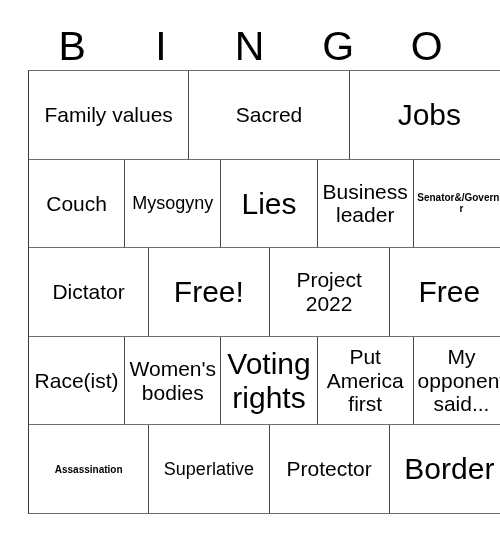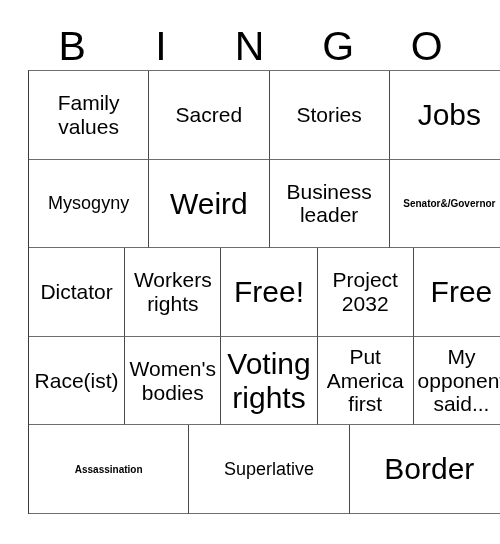--- a/index.html
+++ b/index.html
@@ -106,52 +106,49 @@
 
   <div id="bingo-grid">
       <div class="bingo-row">
         <div class="bingo-cell">
           <span class="cell-text fs-lg">Family values</span>
         </div>
         <div class="bingo-cell">
           <span class="cell-text fs-md">Sacred</span>
         </div>
         <div class="bingo-cell">
-          <span class="cell-text fs-md">Stories</span>
-        </div>
-        <div class="bingo-cell">
           <span class="cell-text fs-xl">Jobs</span>
         </div>
       </div>
       <div class="bingo-row">
         <div class="bingo-cell">
+          <span class="cell-text fs-lg">Couch</span>
+        </div>
+        <div class="bingo-cell">
           <span class="cell-text fs-sm">Mysogyny</span>
         </div>
         <div class="bingo-cell">
-          <span class="cell-text fs-xl">Weird</span>
+          <span class="cell-text fs-xl">Lies</span>
         </div>
         <div class="bingo-cell">
           <span class="cell-text fs-md">Business leader</span>
         </div>
         <div class="bingo-cell">
           <span class="cell-text fs-xs">Senator&amp;/Governor</span>
         </div>
       </div>
       <div class="bingo-row">
         <div class="bingo-cell">
           <span class="cell-text fs-md">Dictator</span>
         </div>
         <div class="bingo-cell">
-          <span class="cell-text fs-md">Workers rights</span>
-        </div>
-        <div class="bingo-cell">
           <span class="cell-text fs-xl">Free!</span>
         </div>
         <div class="bingo-cell">
-          <span class="cell-text fs-lg">Project 2032</span>
+          <span class="cell-text fs-lg">Project 2022</span>
         </div>
         <div class="bingo-cell">
           <span class="cell-text fs-xl">Free</span>
         </div>
       </div>
       <div class="bingo-row">
         <div class="bingo-cell">
           <span class="cell-text fs-md">Race(ist)</span>
         </div>
         <div class="bingo-cell">
@@ -168,18 +165,21 @@
         </div>
       </div>
       <div class="bingo-row">
         <div class="bingo-cell">
           <span class="cell-text fs-xs">Assassination</span>
         </div>
         <div class="bingo-cell">
           <span class="cell-text fs-sm">Superlative</span>
         </div>
         <div class="bingo-cell">
+          <span class="cell-text fs-md">Protector</span>
+        </div>
+        <div class="bingo-cell">
           <span class="cell-text fs-xl">Border</span>
         </div>
       </div>
     </div>
 
 </div>
 
 </body></html>

